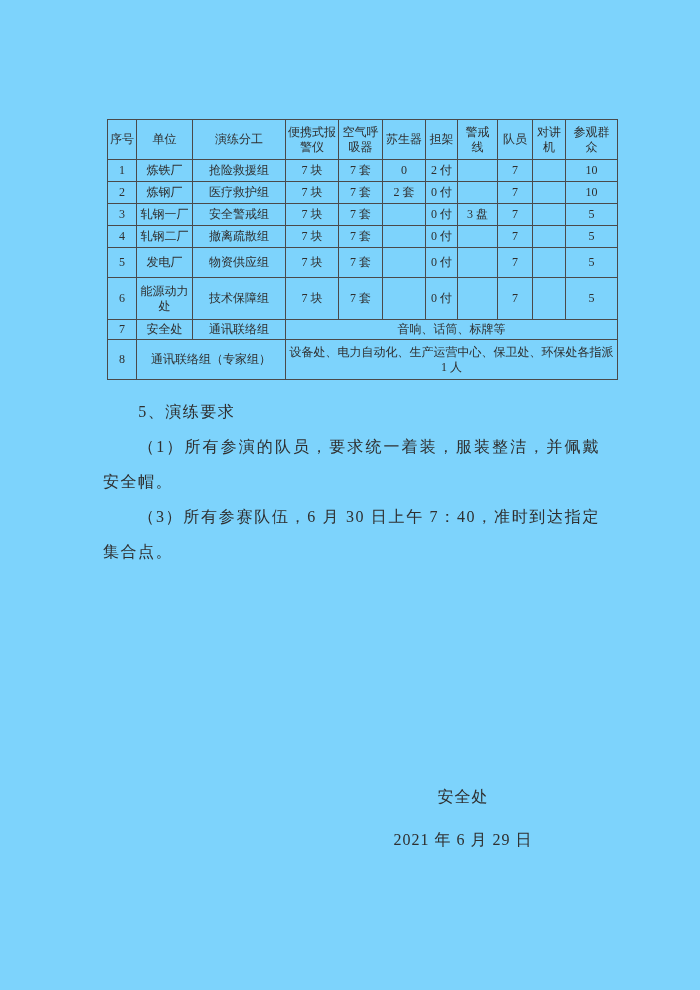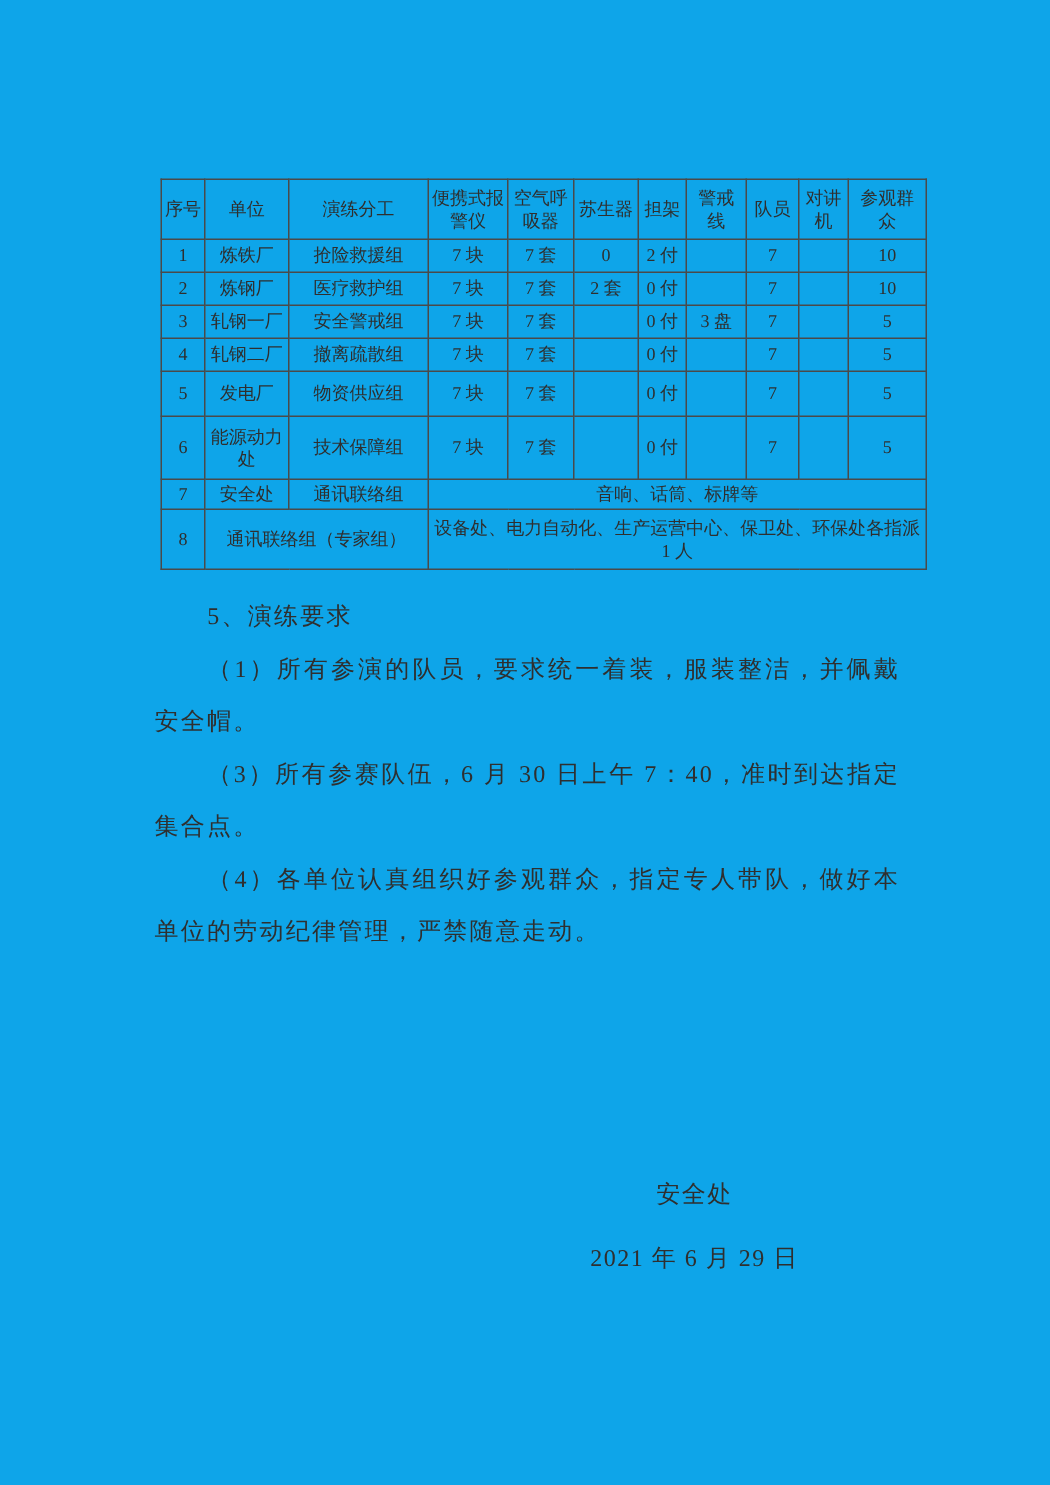--- a/index.html
+++ b/index.html
@@ -1,21 +1,21 @@
 <!DOCTYPE html>
 <html><head>
 <meta charset="utf-8">
 <style>
   * { margin: 0; padding: 0; box-sizing: border-box; }
   html, body { background: #ffffff; }
   .page {
     position: relative;
     width: 700px;
     height: 990px;
-    background: #0ea5e9;
+    background: #7dd3fc;
     color: #2f2f2f;
     font-family: "Liberation Serif", "DejaVu Serif", serif;
     overflow: hidden;
   }
   
   table.equip {
     border-collapse: collapse;
     table-layout: fixed;
     margin: 119px 0 0 107px;
     width: 510px;
@@ -192,21 +192,20 @@
         <td colspan="2">通讯联络组（专家组）</td>
         <td colspan="8">设备处、电力自动化、生产运营中心、保卫处、环保处各指派 1 人</td>
       </tr>
     </tbody>
   </table>
 
   <div class="bodytext">
     <p>5、演练要求</p>
     <p>（1）所有参演的队员，要求统一着装，服装整洁，并佩戴安全帽。</p>
     <p>（3）所有参赛队伍，6 月 30 日上午 7：40，准时到达指定集合点。</p>
-    <p>（4）各单位认真组织好参观群众，指定专人带队，做好本单位的劳动纪律管理，严禁随意走动。</p>
   </div>
 
   <div class="signature">
     <div>安全处</div>
     <div>2021 年 6 月 29 日</div>
   </div>
 
 </div>
 
 </body></html>

